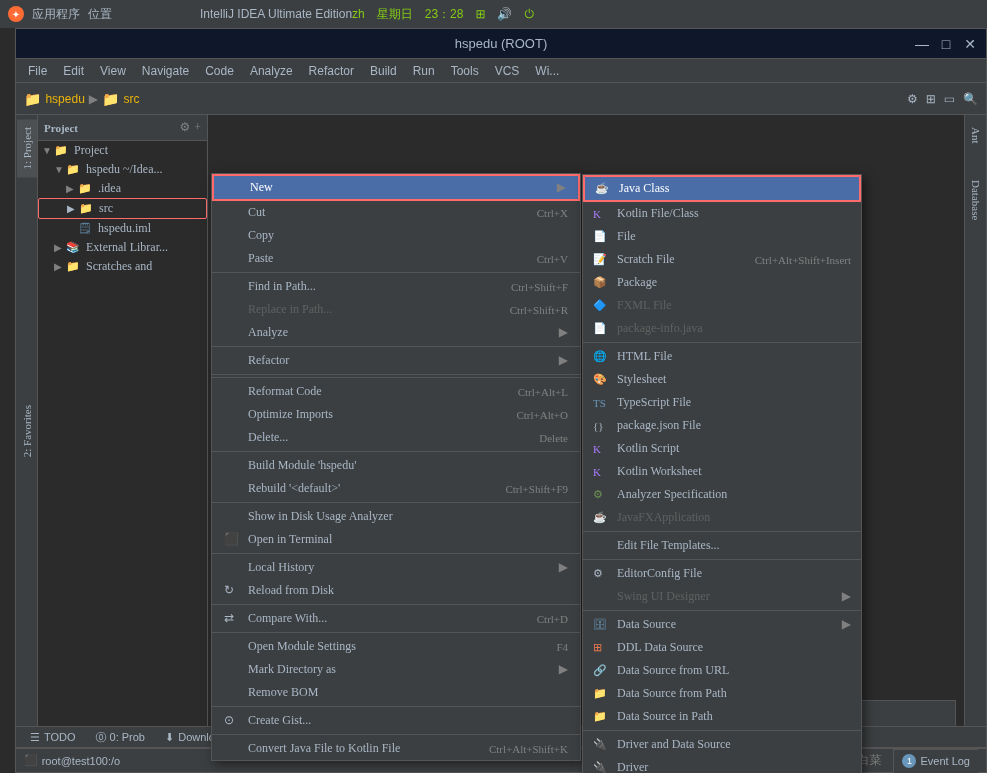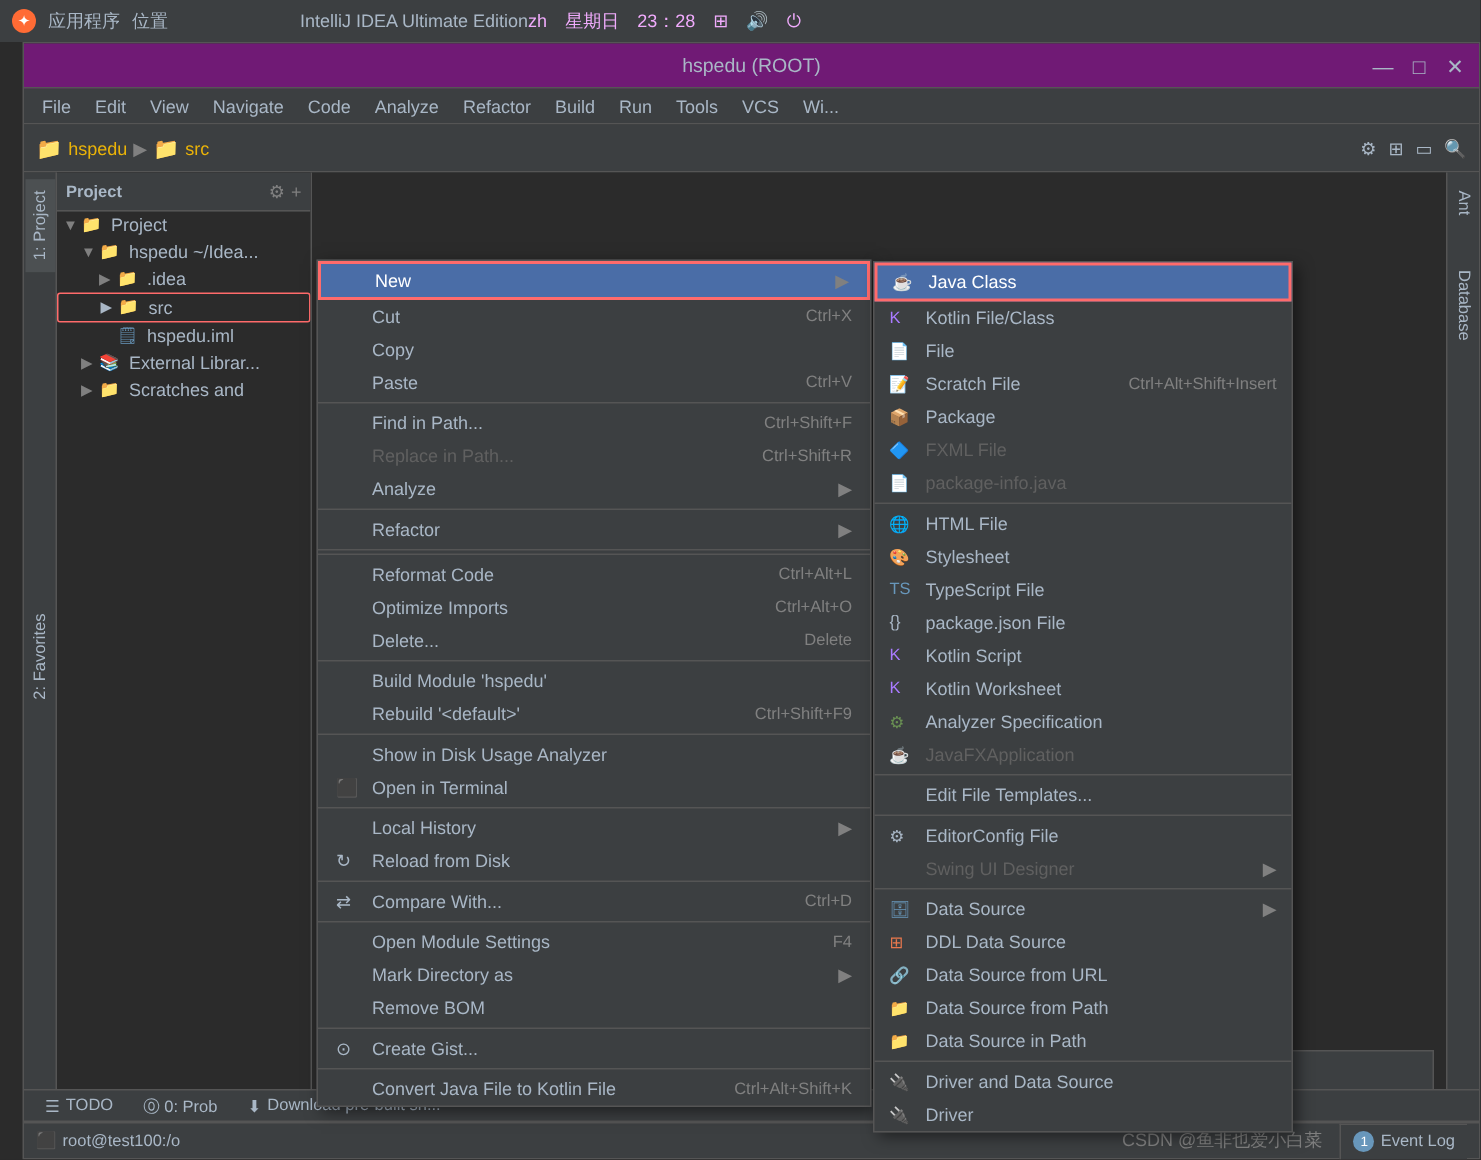--- a/index.html
+++ b/index.html
@@ -37,39 +37,39 @@
       display: flex; align-items: center; justify-content: center;
       font-size: 10px;
       color: white;
     }
     .system-bar-right {
       display: flex;
       align-items: center;
       gap: 12px;
     }
     .system-bar-right span {
-      color: #f0abfc;
+      color: #84cc16;
       font-size: 12px;
     }
 
     
     .main-window {
       position: absolute;
       top: 28px;
       left: 15px;
       right: 0;
       bottom: 0;
       background: #2b2b2b;
       border: 1px solid #555;
     }
 
     
     .title-bar {
       height: 30px;
-      background: #701a75;
+      background: #0f172a;
       display: flex;
       align-items: center;
       justify-content: center;
       position: relative;
       border-bottom: 1px solid #555;
     }
     .title-bar-title {
       color: #a9b7c6;
       font-size: 13px;
     }
@@ -117,20 +117,21 @@
     .toolbar-path-item {
       color: #eab308;
       font-size: 12px;
       display: flex; align-items: center; gap: 2px;
     }
 
     
     .content-area {
       display: flex;
       height: calc(100% - 118px);
+      font-family: Liberation Serif, serif;
     }
     .sidebar-tab-vertical {
       writing-mode: vertical-rl;
       transform: rotate(180deg);
       padding: 8px 4px;
       font-size: 11px;
       color: #a9b7c6;
       cursor: pointer;
       white-space: nowrap;
     }

